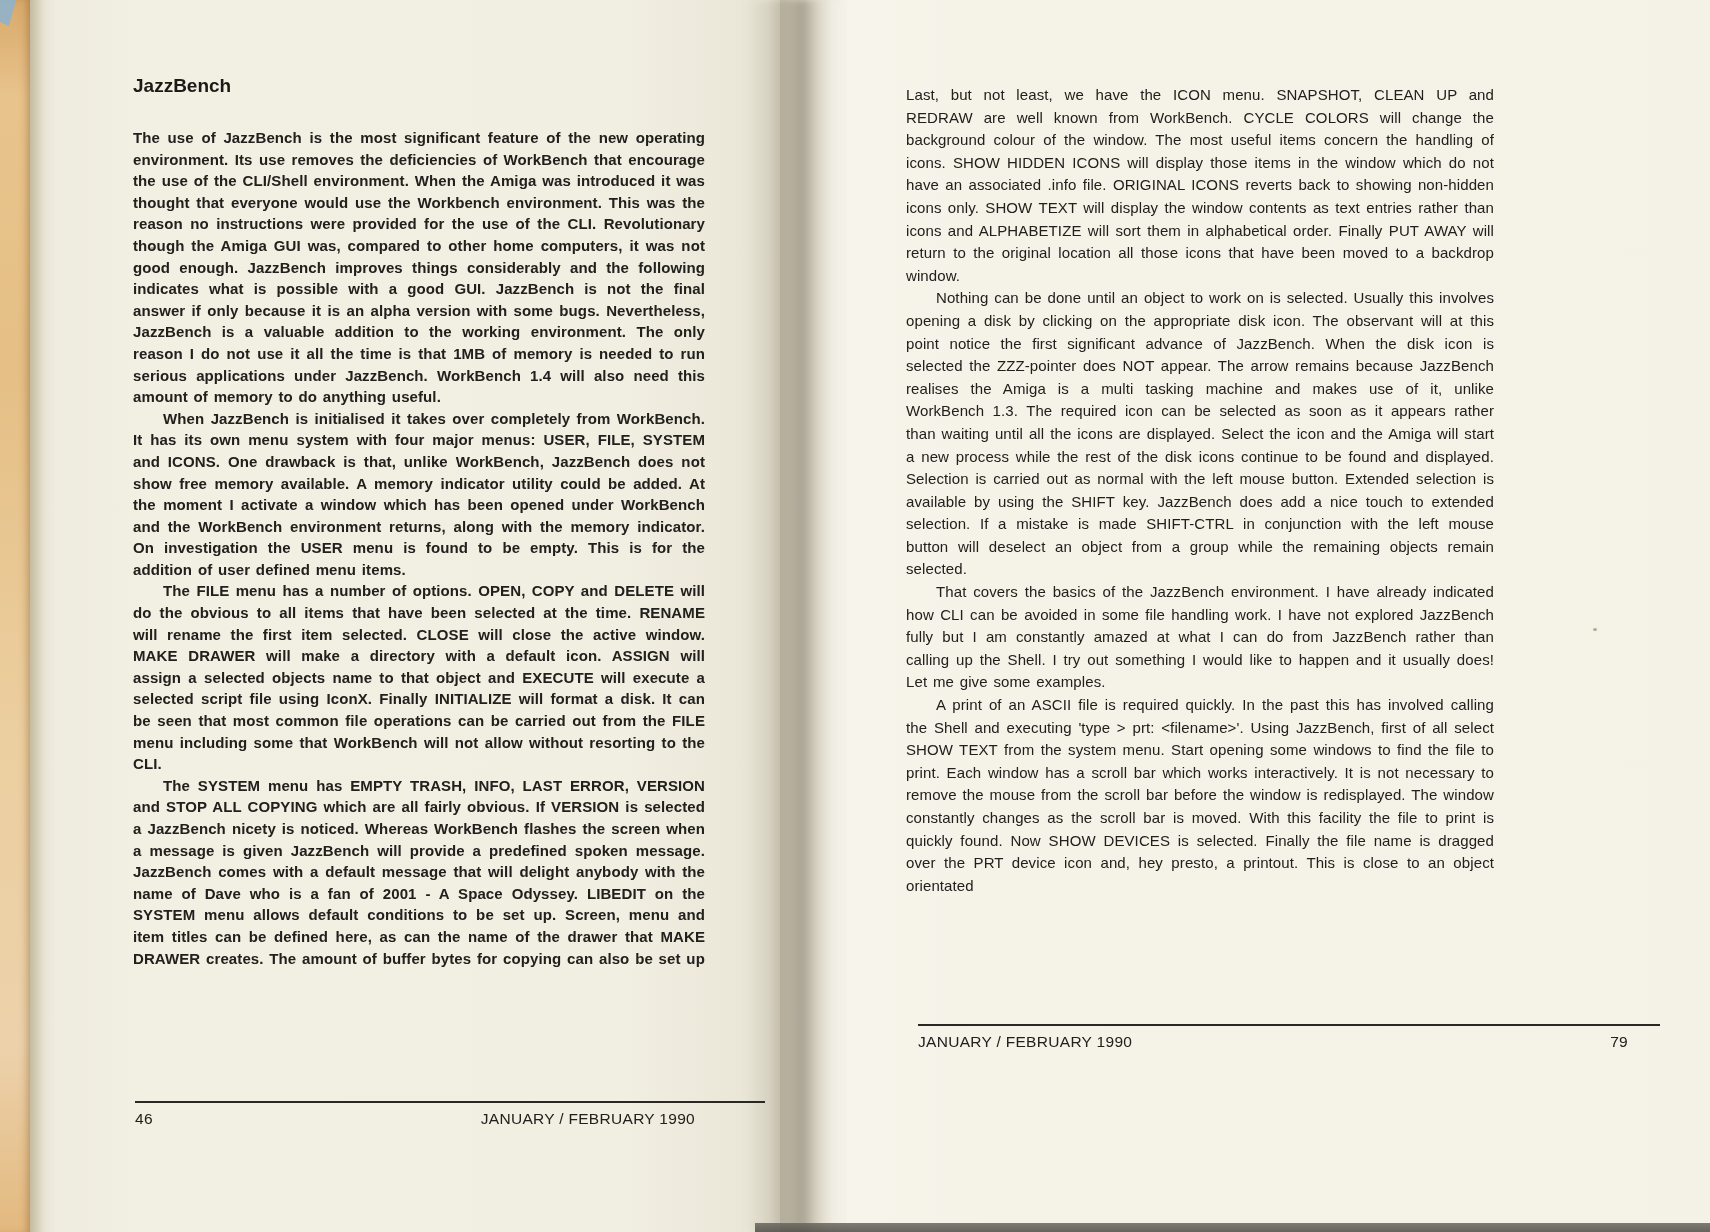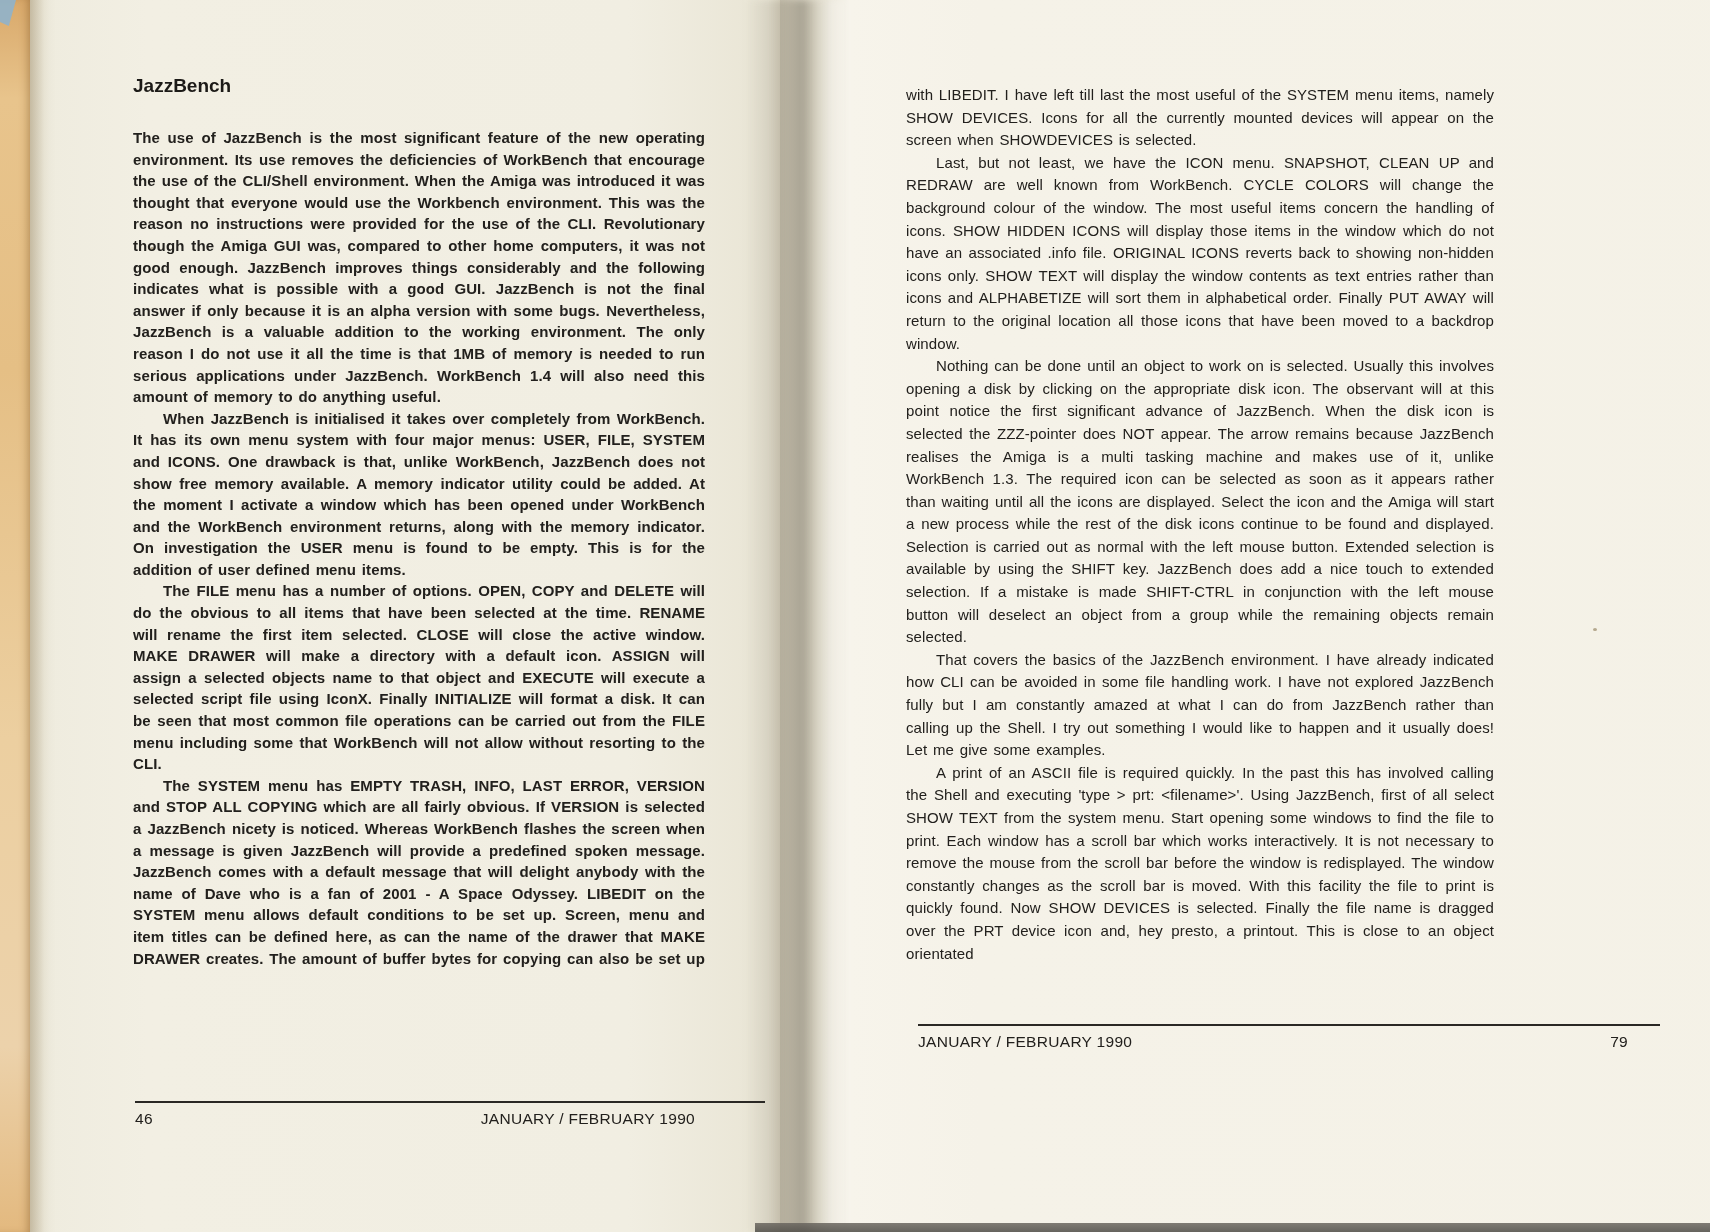--- a/index.html
+++ b/index.html
@@ -144,21 +144,20 @@
 
   <footer class="footer footer-left">
     <div class="rule"></div>
     <div class="footer-row">
       <span>46</span>
       <span>JANUARY / FEBRUARY 1990</span>
     </div>
   </footer>
 
   <section class="page page-right-body">
-    <p>with LIBEDIT. I have left till last the most useful of the SYSTEM menu items, namely SHOW DEVICES. Icons for all the currently mounted devices will appear on the screen when SHOWDEVICES is selected.</p>
     <p>Last, but not least, we have the ICON menu. SNAPSHOT, CLEAN UP and REDRAW are well known from WorkBench. CYCLE COLORS will change the background colour of the window. The most useful items concern the handling of icons. SHOW HIDDEN ICONS will display those items in the window which do not have an associated .info file. ORIGINAL ICONS reverts back to showing non-hidden icons only. SHOW TEXT will display the window contents as text entries rather than icons and ALPHABETIZE will sort them in alphabetical order. Finally PUT AWAY will return to the original location all those icons that have been moved to a backdrop window.</p>
     <p>Nothing can be done until an object to work on is selected. Usually this involves opening a disk by clicking on the appropriate disk icon. The observant will at this point notice the first significant advance of JazzBench. When the disk icon is selected the ZZZ-pointer does NOT appear. The arrow remains because JazzBench realises the Amiga is a multi tasking machine and makes use of it, unlike WorkBench 1.3. The required icon can be selected as soon as it appears rather than waiting until all the icons are displayed. Select the icon and the Amiga will start a new process while the rest of the disk icons continue to be found and displayed. Selection is carried out as normal with the left mouse button. Extended selection is available by using the SHIFT key. JazzBench does add a nice touch to extended selection. If a mistake is made SHIFT-CTRL in conjunction with the left mouse button will deselect an object from a group while the remaining objects remain selected.</p>
     <p>That covers the basics of the JazzBench environment. I have already indicated how CLI can be avoided in some file handling work. I have not explored JazzBench fully but I am constantly amazed at what I can do from JazzBench rather than calling up the Shell. I try out something I would like to happen and it usually does! Let me give some examples.</p>
     <p>A print of an ASCII file is required quickly. In the past this has involved calling the Shell and executing 'type &gt; prt: &lt;filename&gt;'. Using JazzBench, first of all select SHOW TEXT from the system menu. Start opening some windows to find the file to print. Each window has a scroll bar which works interactively. It is not necessary to remove the mouse from the scroll bar before the window is redisplayed. The window constantly changes as the scroll bar is moved. With this facility the file to print is quickly found. Now SHOW DEVICES is selected. Finally the file name is dragged over the PRT device icon and, hey presto, a printout. This is close to an object orientated</p>
   </section>
 
   <footer class="footer footer-right">
     <div class="rule"></div>
     <div class="footer-row">
       <span>JANUARY / FEBRUARY 1990</span>

